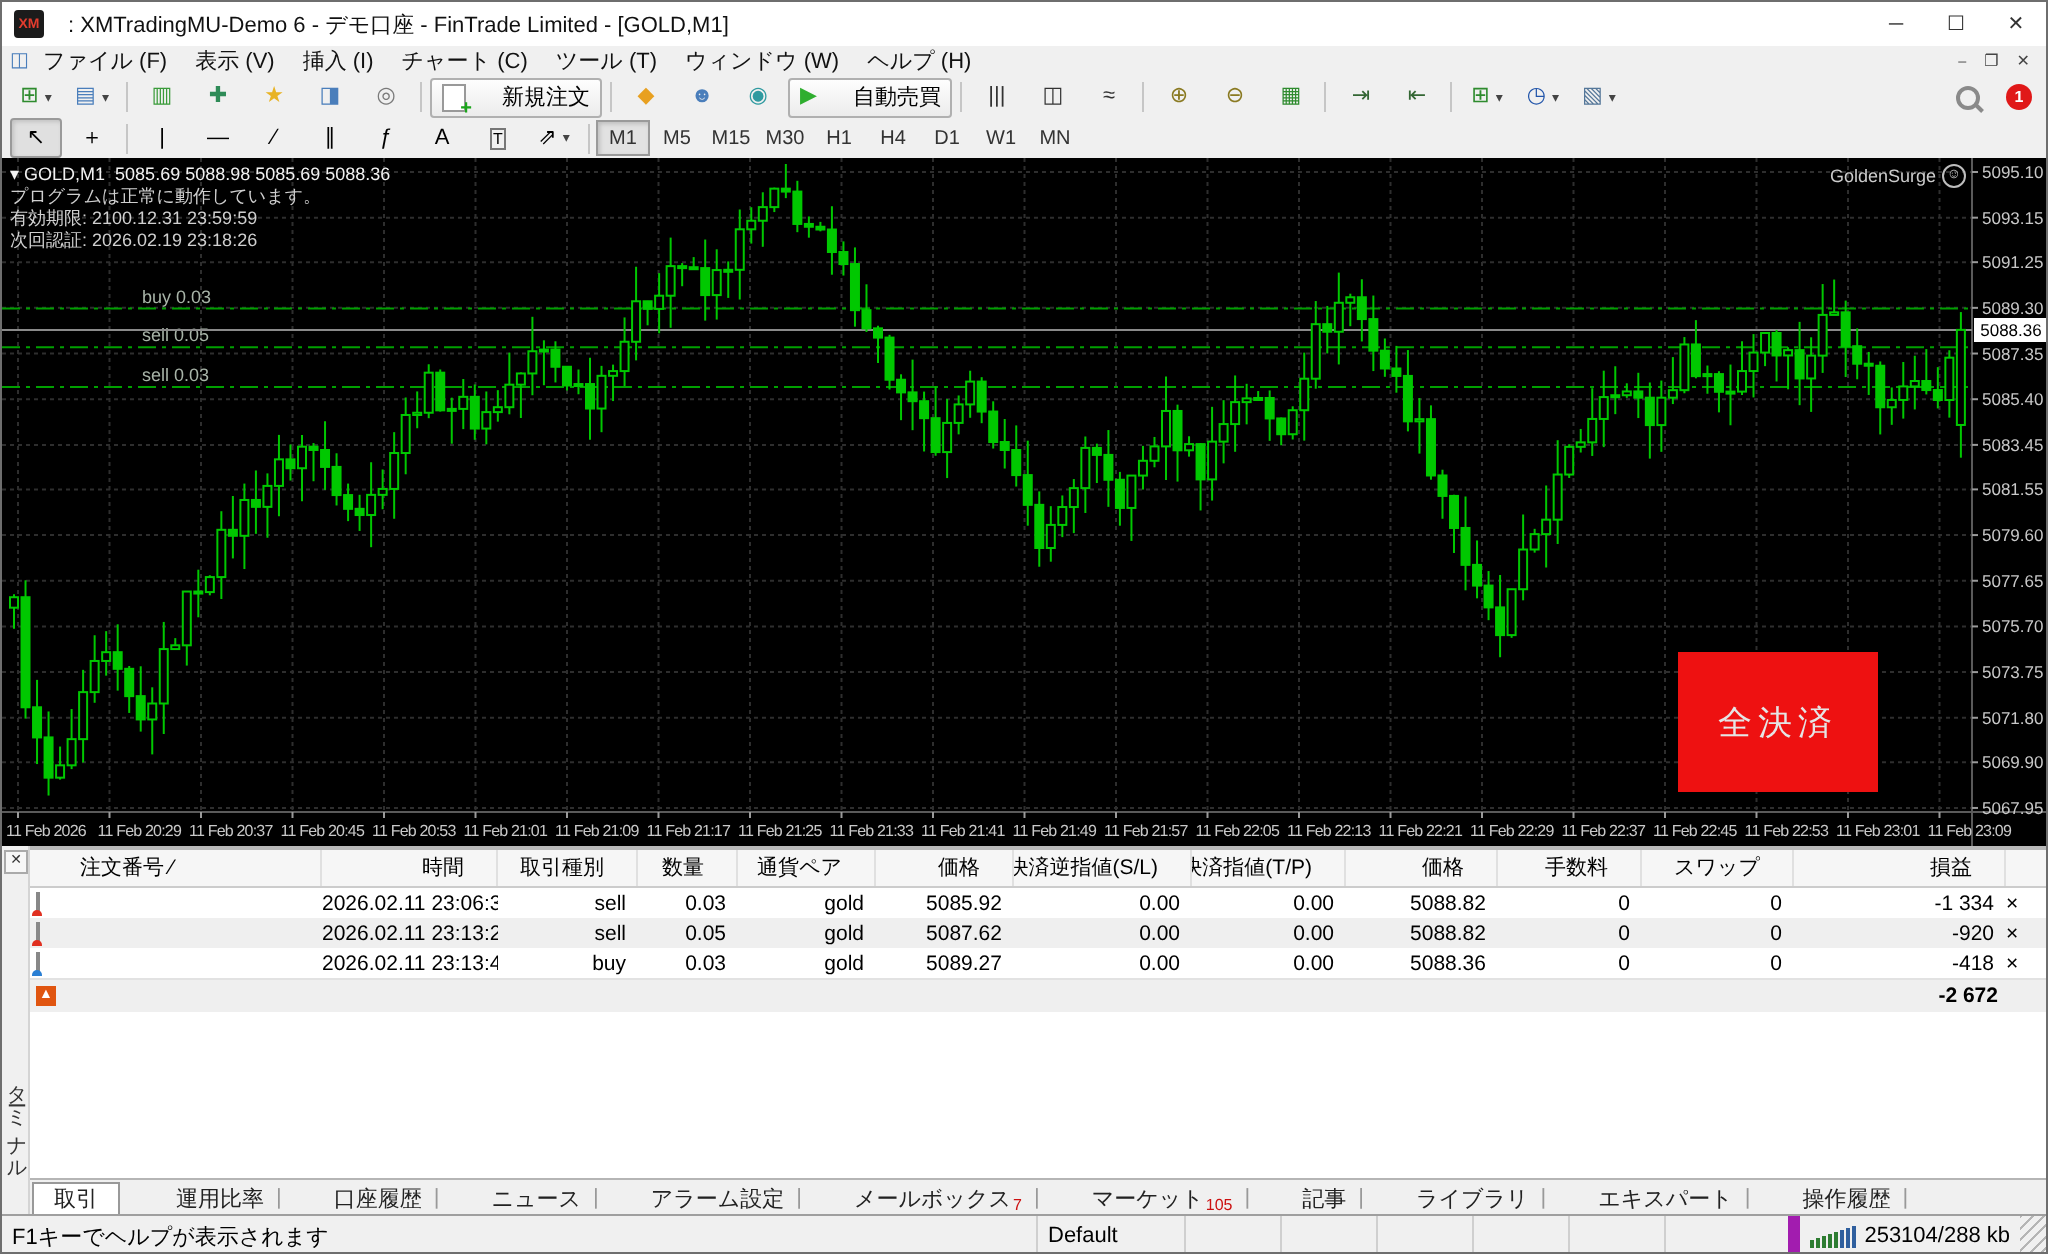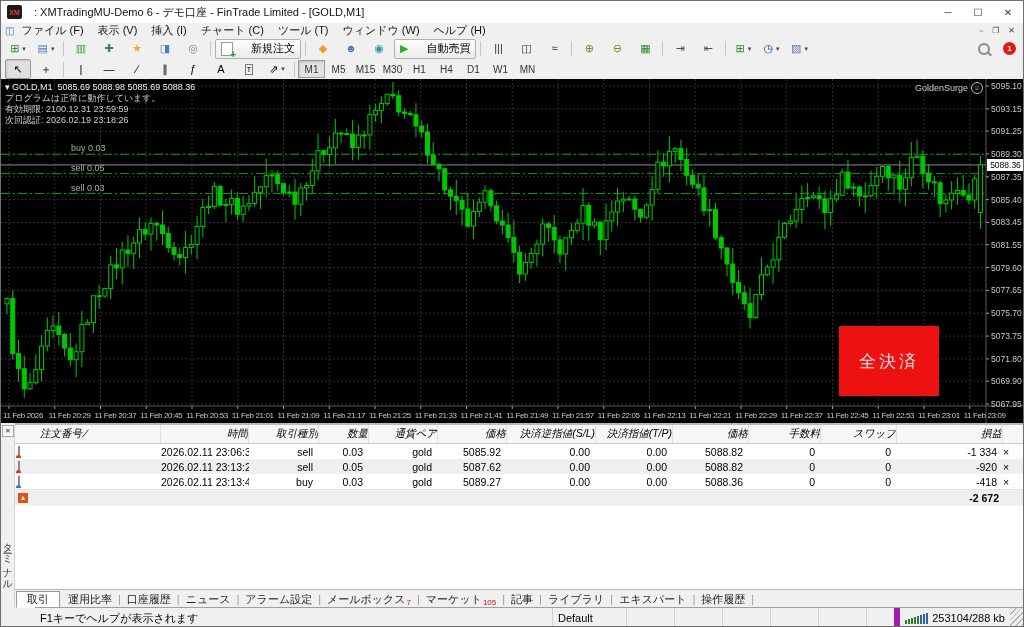--- a/index.html
+++ b/index.html
@@ -53,42 +53,42 @@
   
   #terminal{position:absolute;top:422px;left:0;width:1024px;height:166px;background:#fff;border-top:2px solid #b9b9b9;box-sizing:border-box;}
   .term-strip{position:absolute;left:0;top:422px;width:13px;height:184px;background:#f0f0f0;border-right:1px solid #d4d4d4;z-index:5;}
   .term-close{position:absolute;left:1px;top:2px;width:10px;height:10px;border:1px solid #aaa;background:#f7f7f7;
               font-size:7px;line-height:9px;text-align:center;color:#333;}
   .term-vtext{position:absolute;left:0px;top:112px;width:13px;font-size:10px;color:#333;writing-mode:vertical-rl;letter-spacing:1px;}
   #orders{position:absolute;left:13px;top:0;right:0;}
   .orow{display:grid;grid-template-columns:22px 125px 88px 70px 50px 69px 69px 89px 77px 76px 72px 76px 106px 22px;
         height:15px;align-items:center;font-size:10.5px;}
   .ohead{height:18px;background:#f6f6f6;border-bottom:1px solid #ccc;}
-  .ohead .hc{height:100%;display:flex;align-items:center;justify-content:flex-end;padding-right:0;
-             border-right:1px solid #e0e0e0;overflow:hidden;white-space:nowrap;box-sizing:border-box;font-style:italic;}
+  .ohead .hc{height:100%;display:flex;align-items:center;justify-content:flex-end;padding-right:16px;
+             border-right:1px solid #e0e0e0;overflow:hidden;white-space:nowrap;box-sizing:border-box;}
   .ohead .hc.first{justify-content:flex-start;padding-left:4px;}
   .ohead .hc.blank{border-right:none;}
   .cell{overflow:hidden;white-space:nowrap;}
   .num{text-align:right;padding-right:6px;}
   .alt{background:#efefef;}
   .order-icon{width:10px;height:12px;background:#fff;border:1px solid #888;position:relative;margin-left:4px;box-sizing:border-box;}
   .order-icon::after{content:"";position:absolute;width:5px;height:5px;border-radius:50%;right:-2px;bottom:-2px;background:var(--dot);}
   .osum{display:flex;height:16px;background:#efefef;font-weight:bold;align-items:center;font-size:10.5px;border-top:1px solid #e2e2e2;}
   .sum-icon{width:10px;height:10px;background:#e05510;margin:0 5px 0 4px;color:#fff;font-size:7px;line-height:10px;text-align:center;}
   .osum .sprofit{margin-left:auto;padding-right:26px;}
   
   #tabs{position:absolute;top:588px;left:13px;right:0;height:18px;background:#f0f0f0;border-top:1px solid #b5b5b5;
         display:flex;align-items:center;font-size:11px;}
-  .tab{padding:0 6px;color:#222;display:flex;align-items:center;height:100%;}
+  .tab{padding:0 6px;color:#222;display:flex;align-items:center;height:100%;margin-left:20px;}
   .tab.active{background:#fff;border:1px solid #999;border-top:1px solid #999;border-bottom:1px solid #fff;height:15px;padding:0 10px;margin:0 2px;}
   .tab-sep{color:#999;}
   .tab-badge{color:#cc1111;font-size:8px;margin-left:1px;position:relative;top:3px;}
   
   #status{position:absolute;top:606px;left:0;right:0;height:21px;background:#f0f0f0;border-top:1px solid #9f9f9f;
-          display:flex;align-items:center;font-size:11px;box-sizing:border-box;margin-left:34px;}
+          display:flex;align-items:center;font-size:11px;box-sizing:border-box;}
   .st-cell{height:100%;display:flex;align-items:center;border-right:1px solid #cfcfcf;padding:0 5px;box-sizing:border-box;}
   .st-help{width:518px;}
   .st-profile{width:74px;}
   .st-empty{width:48px;}
   .st-traffic{margin-left:auto;height:100%;display:flex;align-items:center;gap:4px;border-left:6px solid #a21caf;padding:0 5px;}
   .bars{display:flex;align-items:flex-end;gap:1px;height:11px;}
   .bars i{width:2px;display:block;}
   .grip{width:13px;height:100%;background:repeating-linear-gradient(135deg,#b5b5b5 0 1px,transparent 1px 4px);}
 </style>
 </head>

